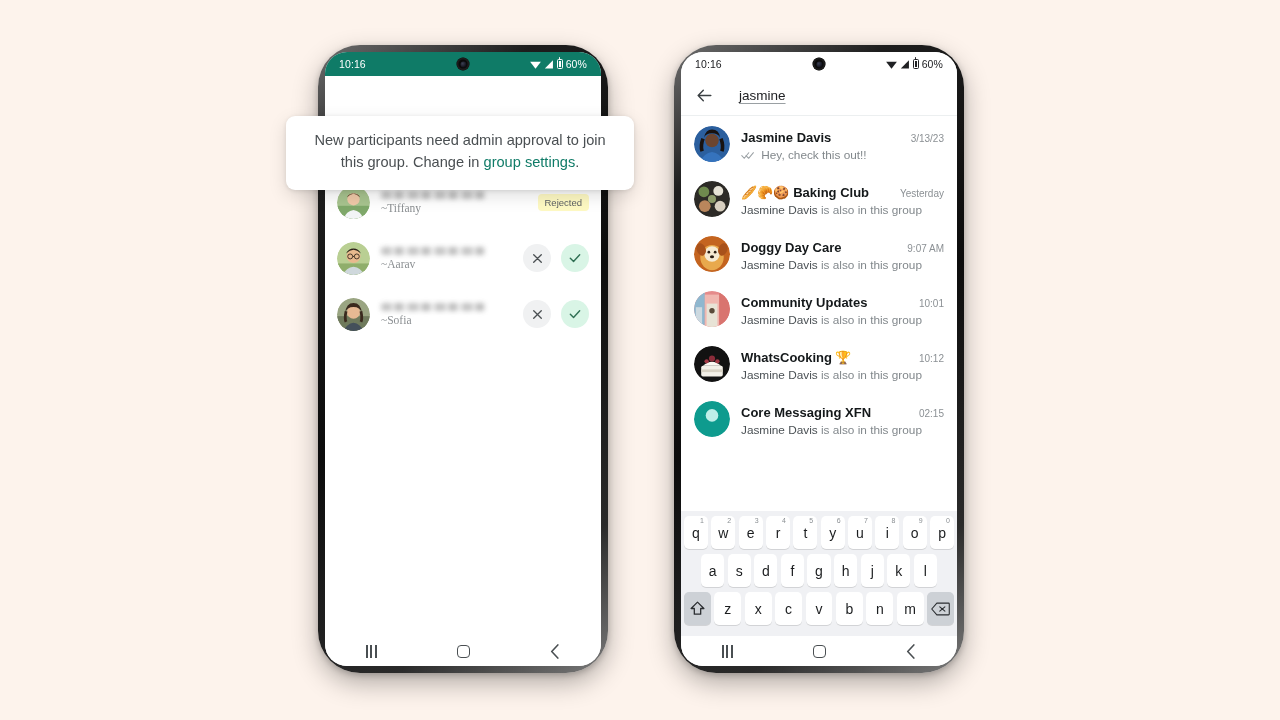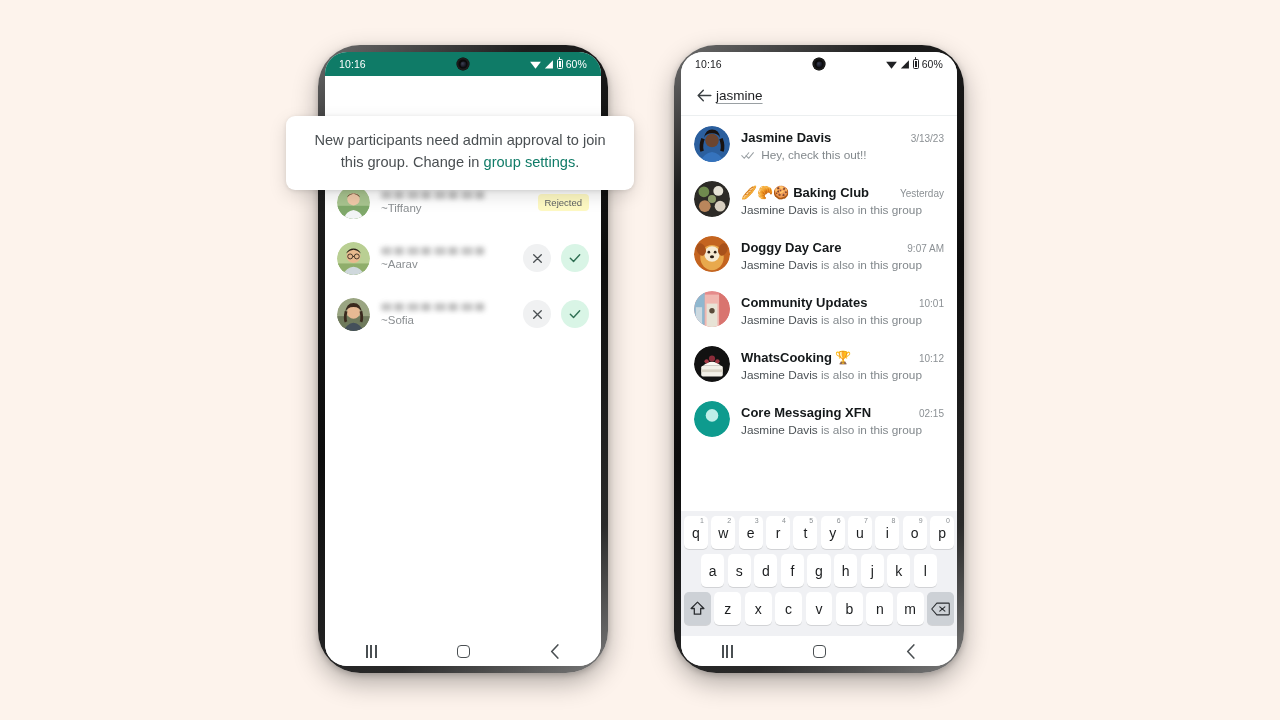--- a/index.html
+++ b/index.html
@@ -66,21 +66,21 @@
   .kebab { margin-left:auto; width:16px; height:18px; display:flex; flex-direction:column;
            align-items:center; justify-content:center; gap:3px; }
   .kebab i { width:3px; height:3px; border-radius:50%; background:#fff; display:block; }
 
   
   .body-left { flex:1; background:#ffffff; position:relative; overflow:hidden; }
   .list-top-pad { height:42px; }
 
   .prow { display:flex; align-items:center; padding:9px 12px; gap:11px; min-height:56px; }
   .avatar { width:33px; height:33px; border-radius:50%; flex:0 0 33px; overflow:hidden; position:relative; }
-  .prow-mid { flex:1; min-width:0; display:flex; flex-direction:column; gap:3px; }
+  .prow-mid { flex:1; min-width:0; display:flex; flex-direction:column; gap:3px;font-family:Liberation Serif, serif; }
   .pname { font-size:12.5px; color:#1f1f1f; }
   .blurnum {
     height:8px; width:104px; border-radius:3px;
     background: repeating-linear-gradient(90deg,#b9b9b9 0 10px, #e6e6e6 10px 14px, #b0b0b0 14px 22px, #ededed 22px 27px);
     filter: blur(2.6px); opacity:.85;
   }
   .psub { font-size:11.5px; color:#8b8f92; }
   .pill { font-size:9.5px; padding:3px 7px; border-radius:4px; white-space:nowrap; }
   .pill.approved { background:#DCF5E7; color:#2F6F53; }
   .pill.rejected { background:#fef9c3; color:#5C6063; }
@@ -103,21 +103,21 @@
   #callout-groups {
     left: 655px; top: 175px; padding: 12px 22px; border-radius:10px;
   }
   #callout-groups .ttl {
     font-size:13.5px; letter-spacing:1.6px; color:#5f6568; font-weight:400;
   }
 
   
   .searchbar {
     flex:0 0 40px; height:40px; background:#fff; display:flex; align-items:center;
-    gap:2px; padding:0 14px; border-bottom:1px solid #eceff0;
+    gap:25px; padding:0 14px; border-bottom:1px solid #eceff0;
   }
   .searchterm {
     font-size:13.5px; color:#202124;
     text-decoration: underline; text-decoration-color:#9aa0a3;
     text-underline-offset: 3px; text-decoration-thickness: 1px;
   }
   .body-right { flex:1; background:#fff; position:relative; overflow:hidden; }
 
   .crow { display:flex; padding:9px 13px; gap:11px; align-items:flex-end; }
   .crow .avatar { width:36px; height:36px; flex:0 0 36px; margin-top:1px; }

